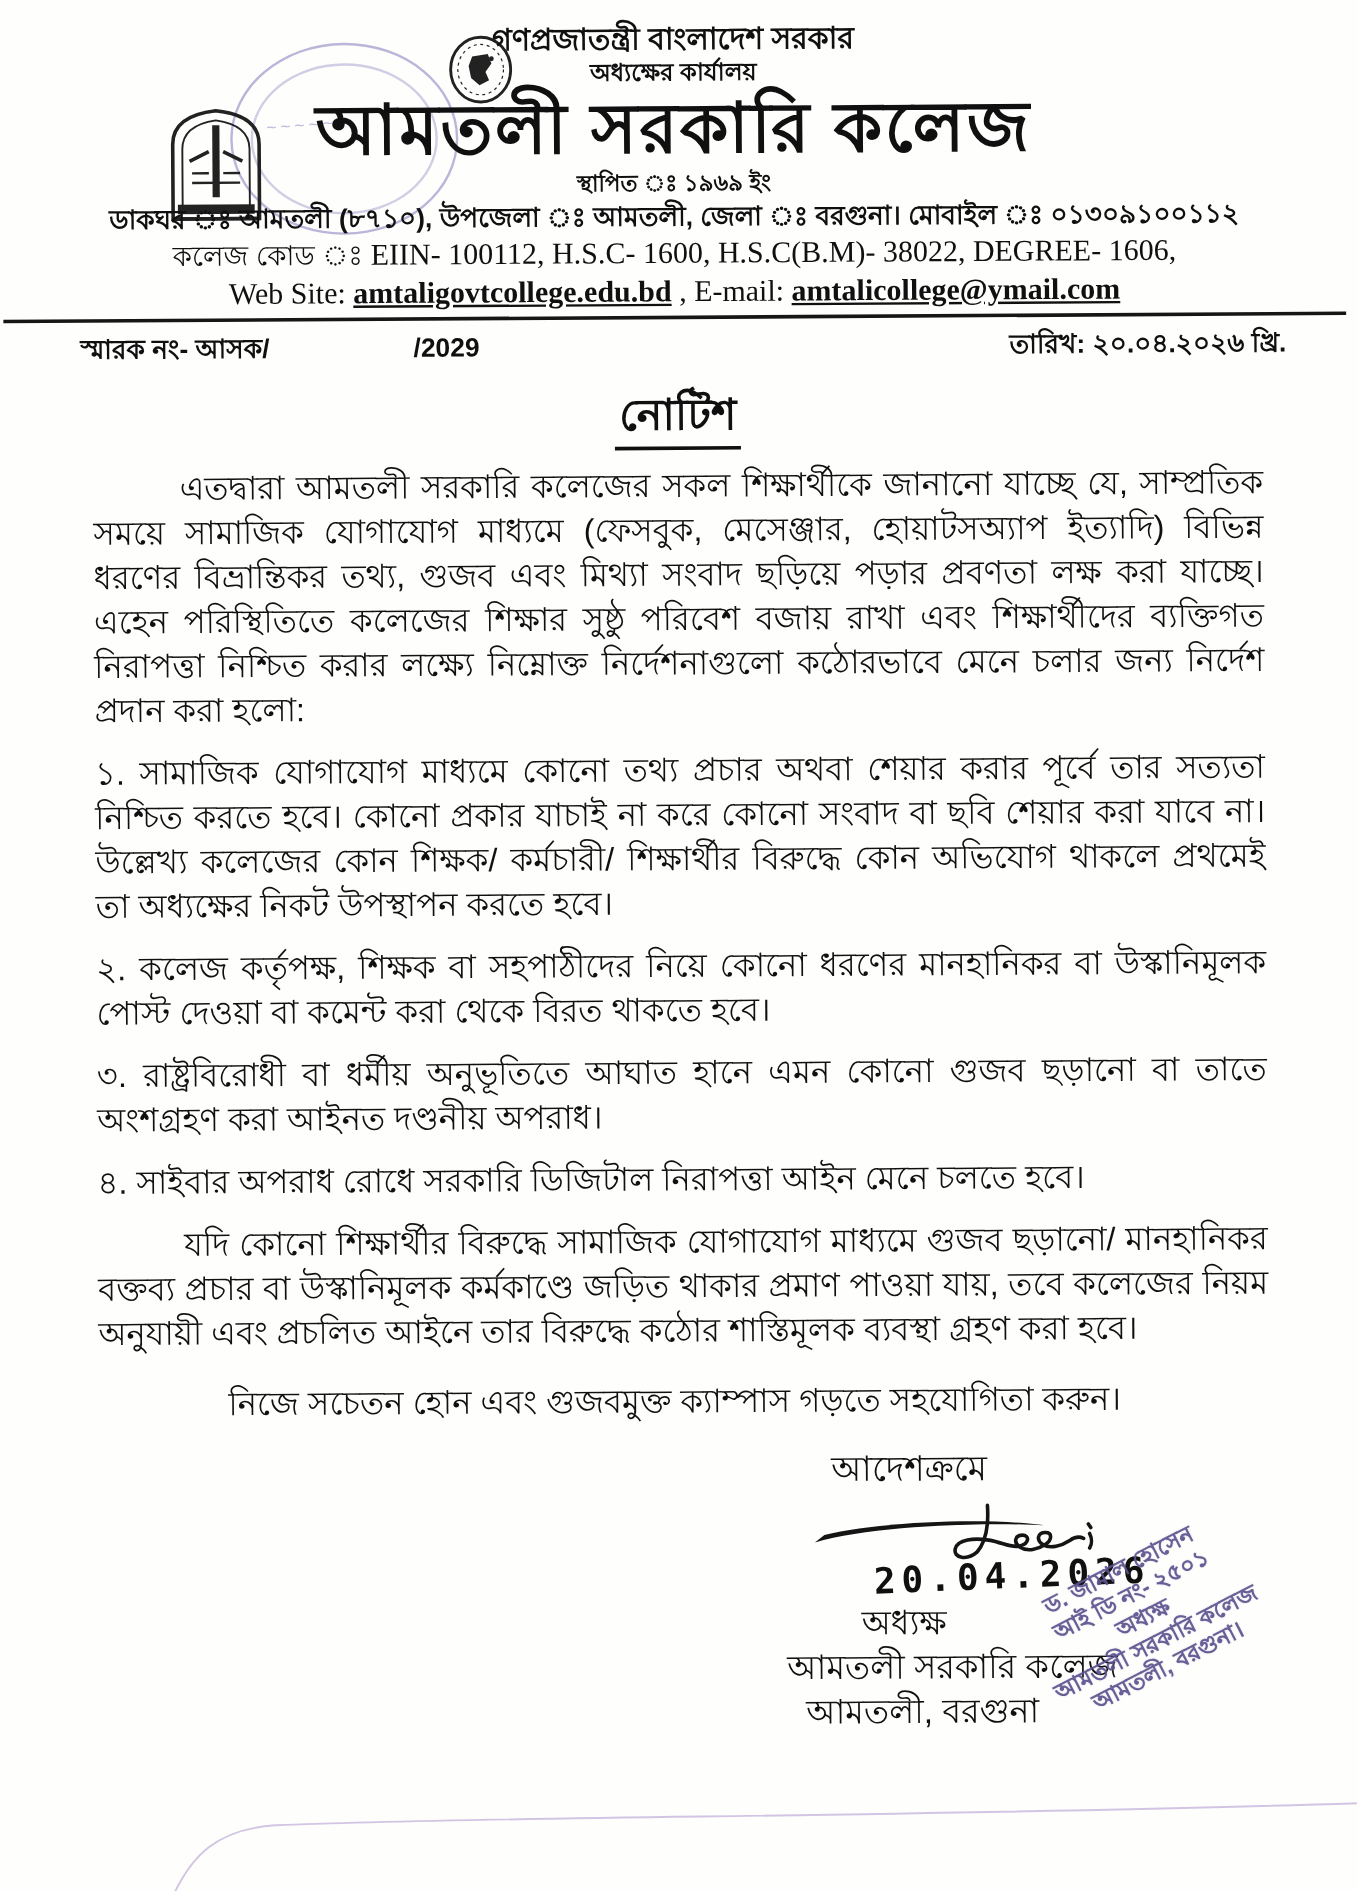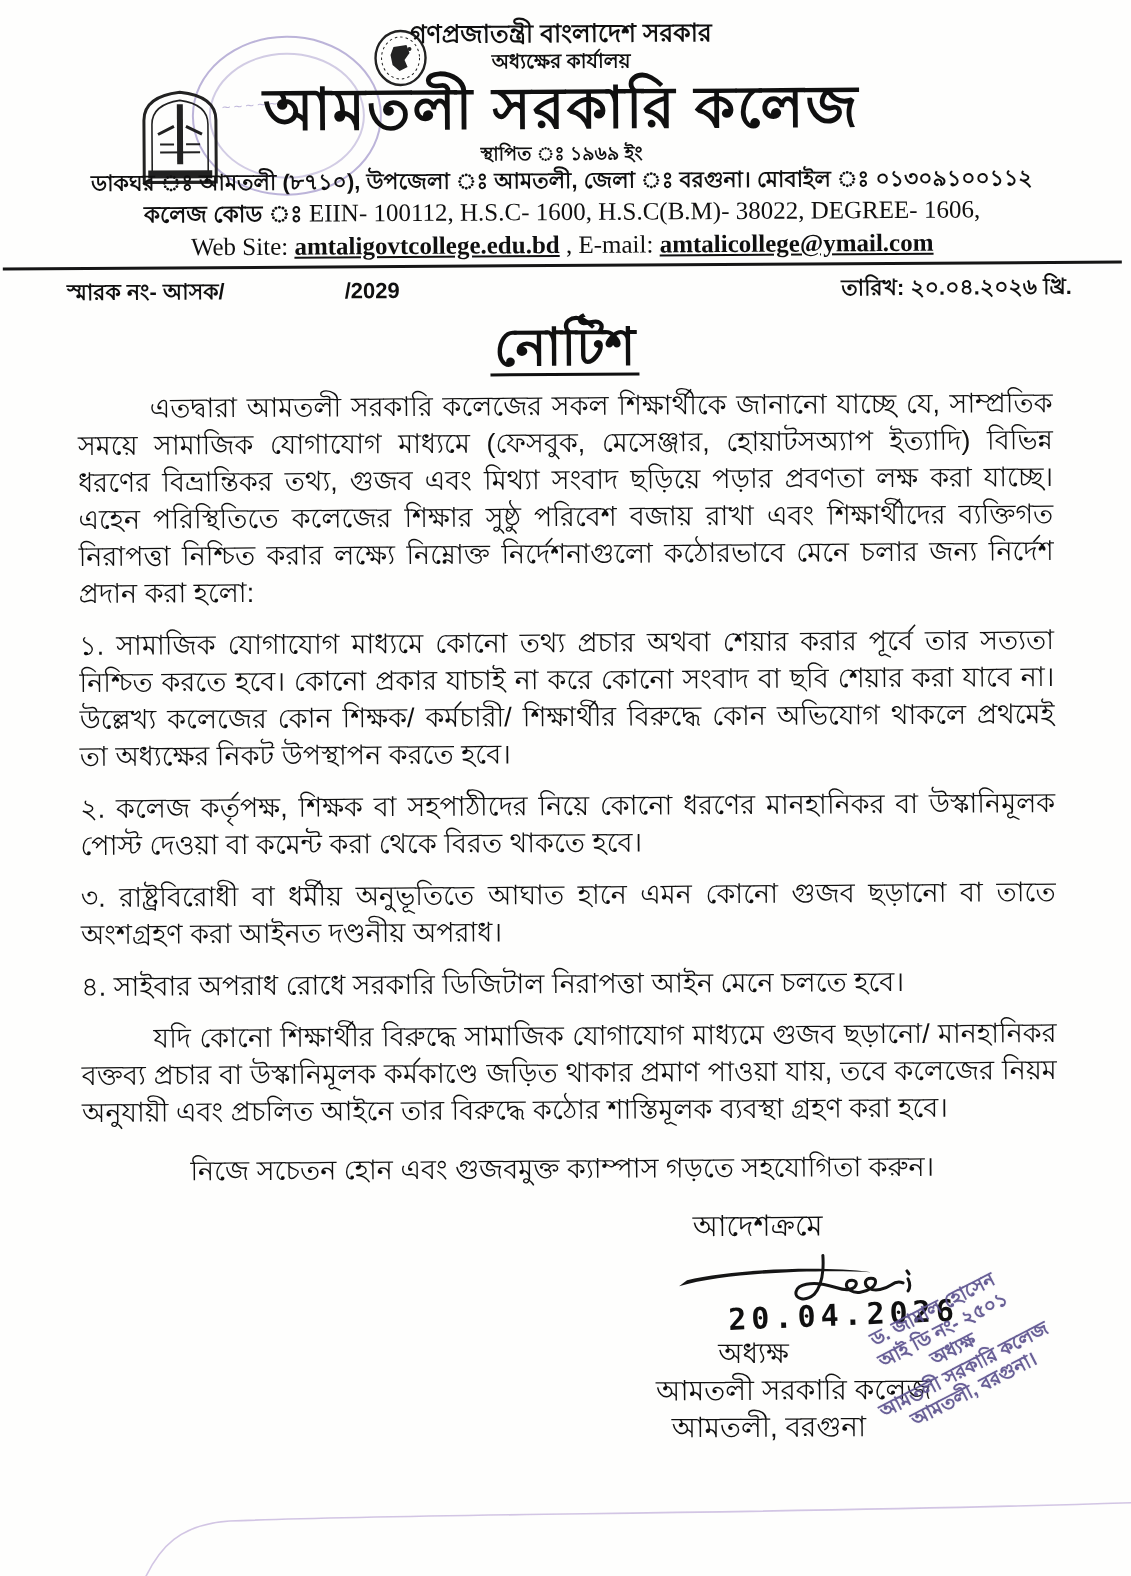--- a/index.html
+++ b/index.html
@@ -10,40 +10,40 @@
   }
   .tilt{position:absolute;inset:0;transform:rotate(-0.35deg);}
   
   .header{position:relative;text-align:center;padding-top:18px;z-index:2;}
   .govt-line{font-size:25px;font-weight:bold;line-height:30px;}
   .office-line{font-size:20px;font-weight:bold;line-height:27px;}
   .college-name{font-size:58px;font-weight:bold;line-height:66px;letter-spacing:2px;position:relative;z-index:2;}
   .established{font-size:19px;font-weight:bold;line-height:25px;}
   .address-line{font-size:22px;font-weight:bold;line-height:30px;}
   .code-line{font-size:23px;line-height:31px;}
-  .code-label{font-weight:bold;margin-top:16px;}
+  .code-label{font-weight:normal;margin-top:16px;}
   .code-value{font-family:"Liberation Serif","DejaVu Serif",serif;font-size:25px;}
   .web-line{font-family:"Liberation Serif","DejaVu Serif",serif;font-size:25px;line-height:33px;}
   .web-line .lnk{font-weight:bold;text-decoration:underline;color:#101010;}
   .rule{border:0;border-top:3px solid #161616;margin:3px 6px 0 6px;}
   .memo-row{display:flex;justify-content:space-between;align-items:baseline;
     padding:5px 56px 0 70px;font-size:22px;font-weight:bold;}
   .memo-left .gap{display:inline-block;width:120px;}
   
   .college-logo{position:absolute;left:142px;top:84px;z-index:2;}
   .govt-emblem{position:absolute;left:378px;top:28px;z-index:2;}
   .round-seal{position:absolute;left:196px;top:34px;width:186px;height:156px;
     border:2.5px solid rgba(118,100,178,0.48);border-radius:50%;z-index:1;}
   .round-seal .inner{position:absolute;inset:15px;border:2px solid rgba(118,100,178,0.32);border-radius:50%;}
   .round-seal .scribble{position:absolute;left:28px;top:58px;color:rgba(118,100,178,0.45);
     font-size:15px;letter-spacing:3px;transform:rotate(-4deg);}
   
   .body{padding:0 76px 0 80px;font-size:27px;line-height:37px;text-align:justify;}
   .title-wrap{text-align:center;margin:14px 0 12px 0;}
-  .title{display:inline-block;font-size:52px;font-weight:bold;line-height:48px;
+  .title{display:inline-block;font-size:36px;font-weight:bold;line-height:48px;
     border-bottom:3px solid #101010;padding:0 4px 2px 4px;}
   .para{margin:0 0 15px 0;}
   .indent{text-indent:72px;}
   .closing{text-indent:108px;text-align:left;margin-top:22px;}
   
   .sig-area{position:relative;height:320px;}
   .sig-col{position:absolute;left:600px;top:6px;width:420px;text-align:center;}
   .by-order{font-size:29px;line-height:36px;margin-right:110px;}
   .sig-svg{display:block;margin:2px auto 0 70px;}
   .hand-date{font-family:"DejaVu Sans Mono",monospace;font-size:30px;letter-spacing:5px;

